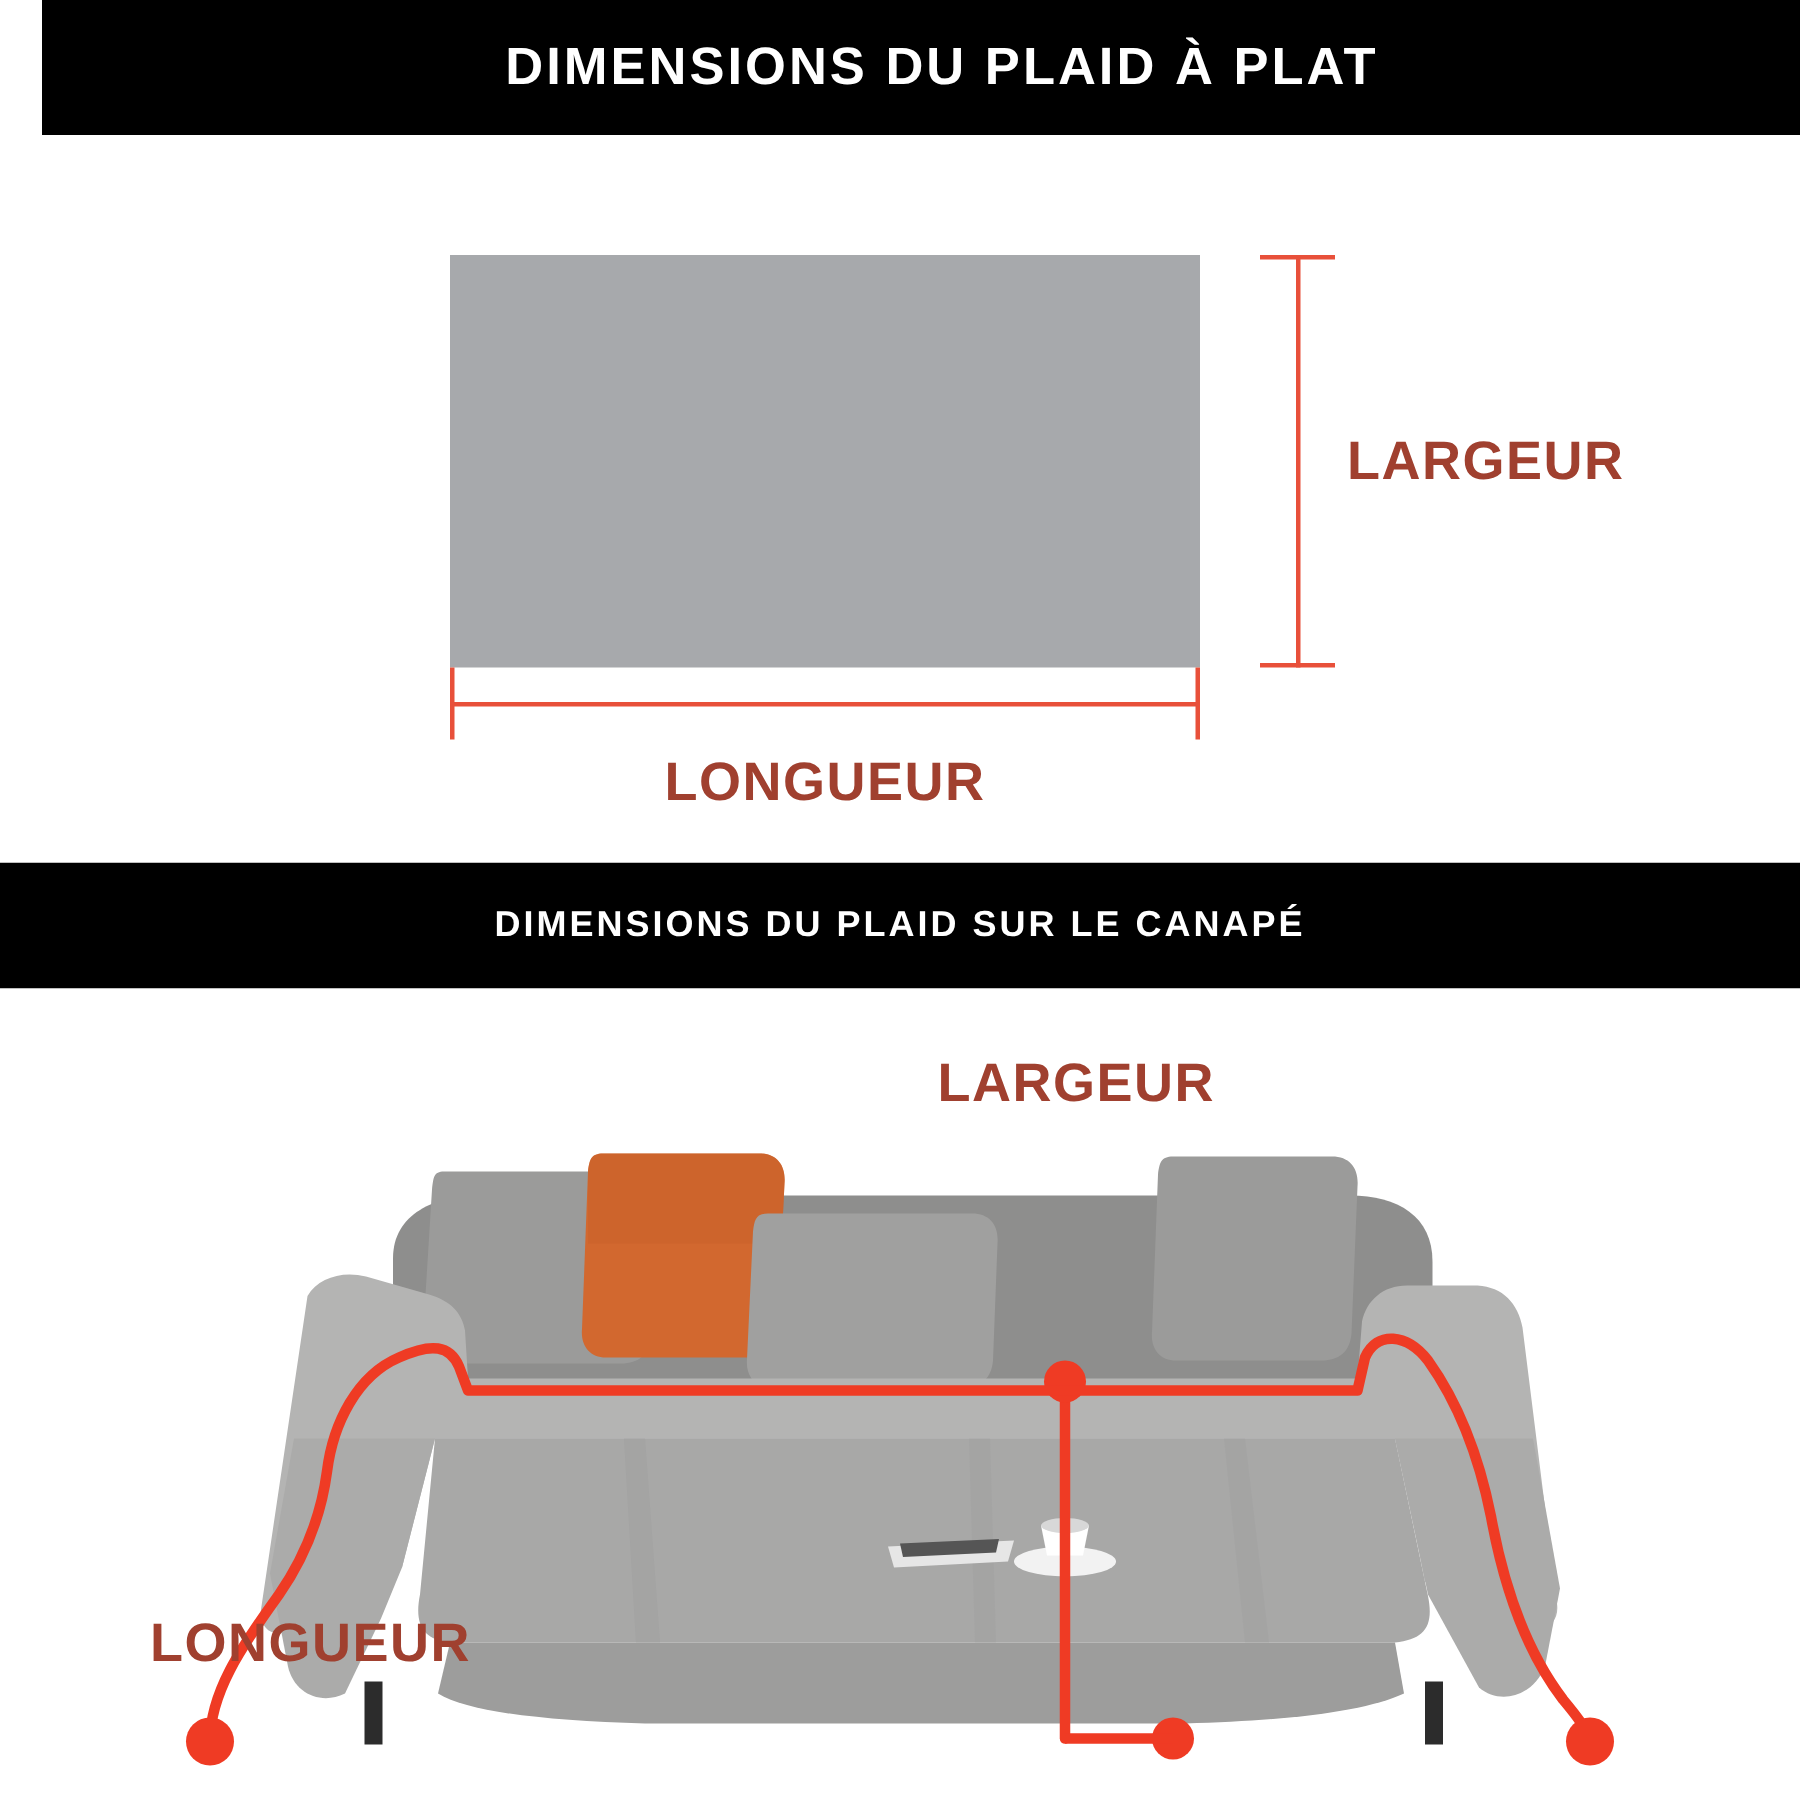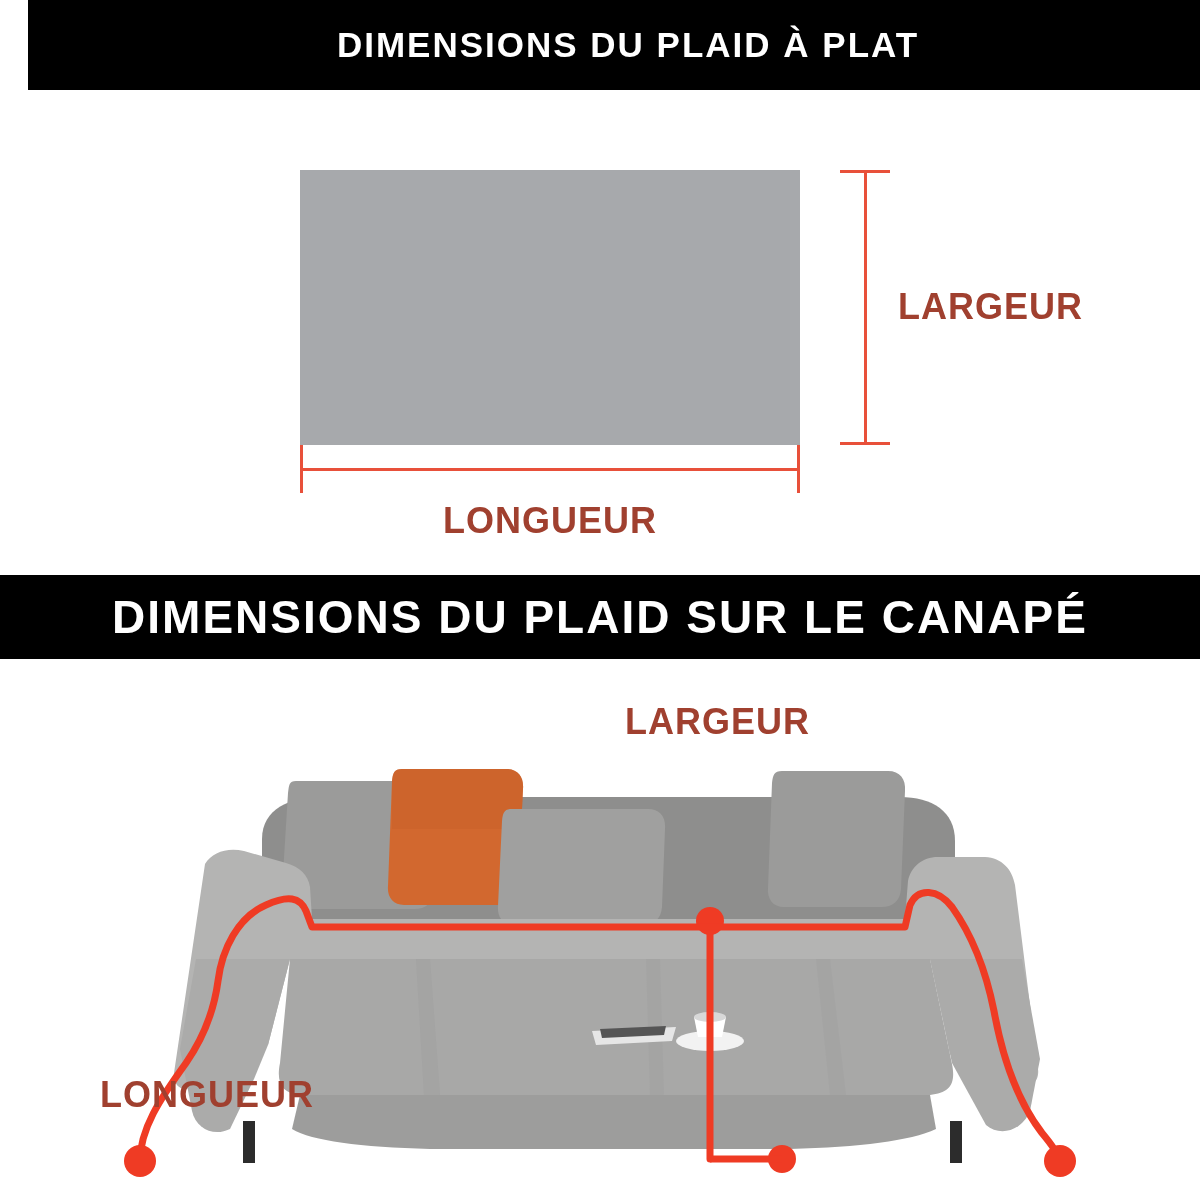--- a/index.html
+++ b/index.html
@@ -27,21 +27,21 @@
     width: 100%;
     box-sizing: border-box;
   }
   #bar-top {
     height: 90px;
     font-size: 35px;
     margin-left: 28px;
   }
   #bar-bottom {
     height: 84px;
-    font-size: 46px;
+    font-size: 24px;
   }
 
   
   #panel-flat {
     position: relative;
     height: 485px;
     background: #ffffff;
   }
   #flat-rect {
     position: absolute;

